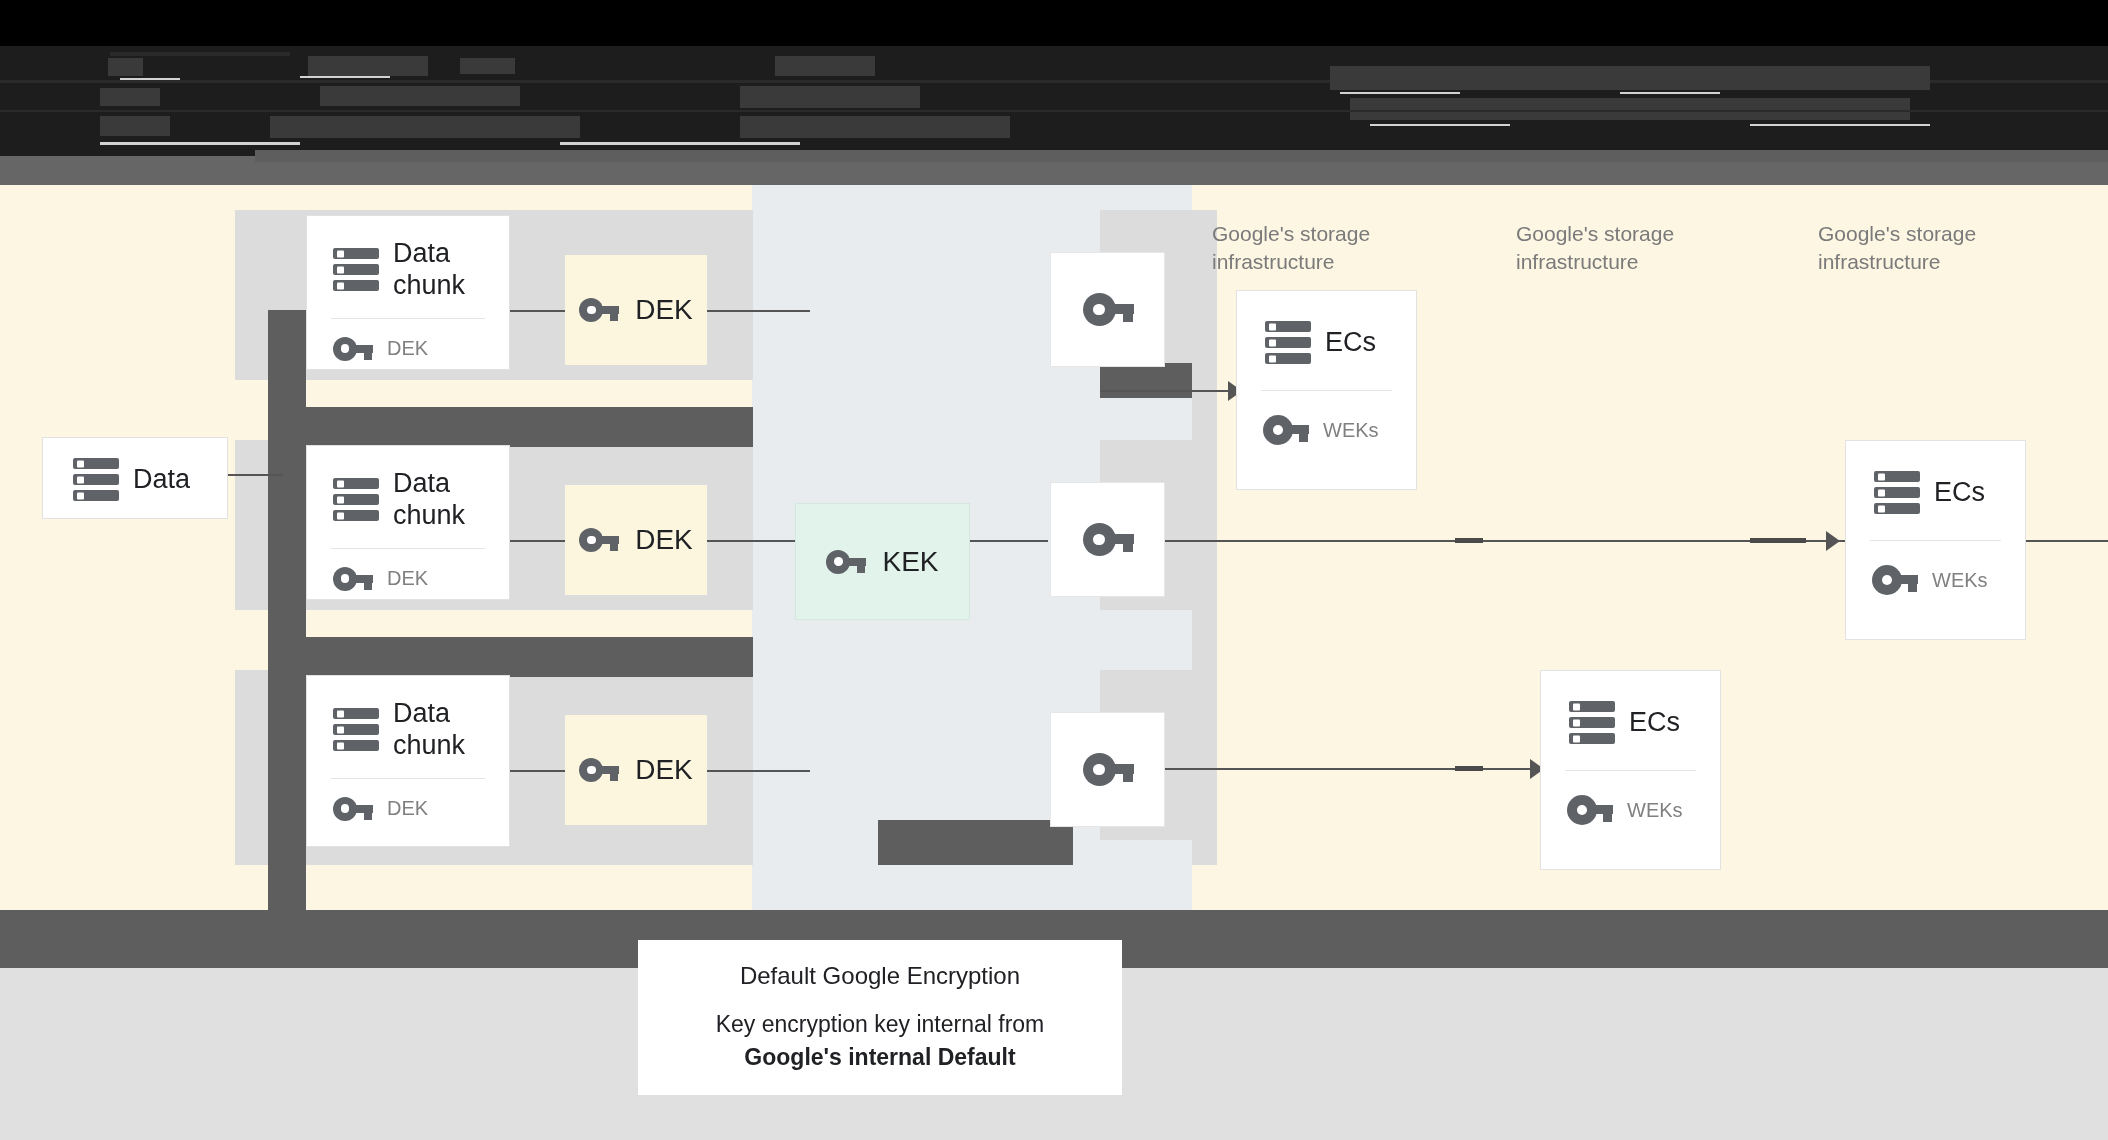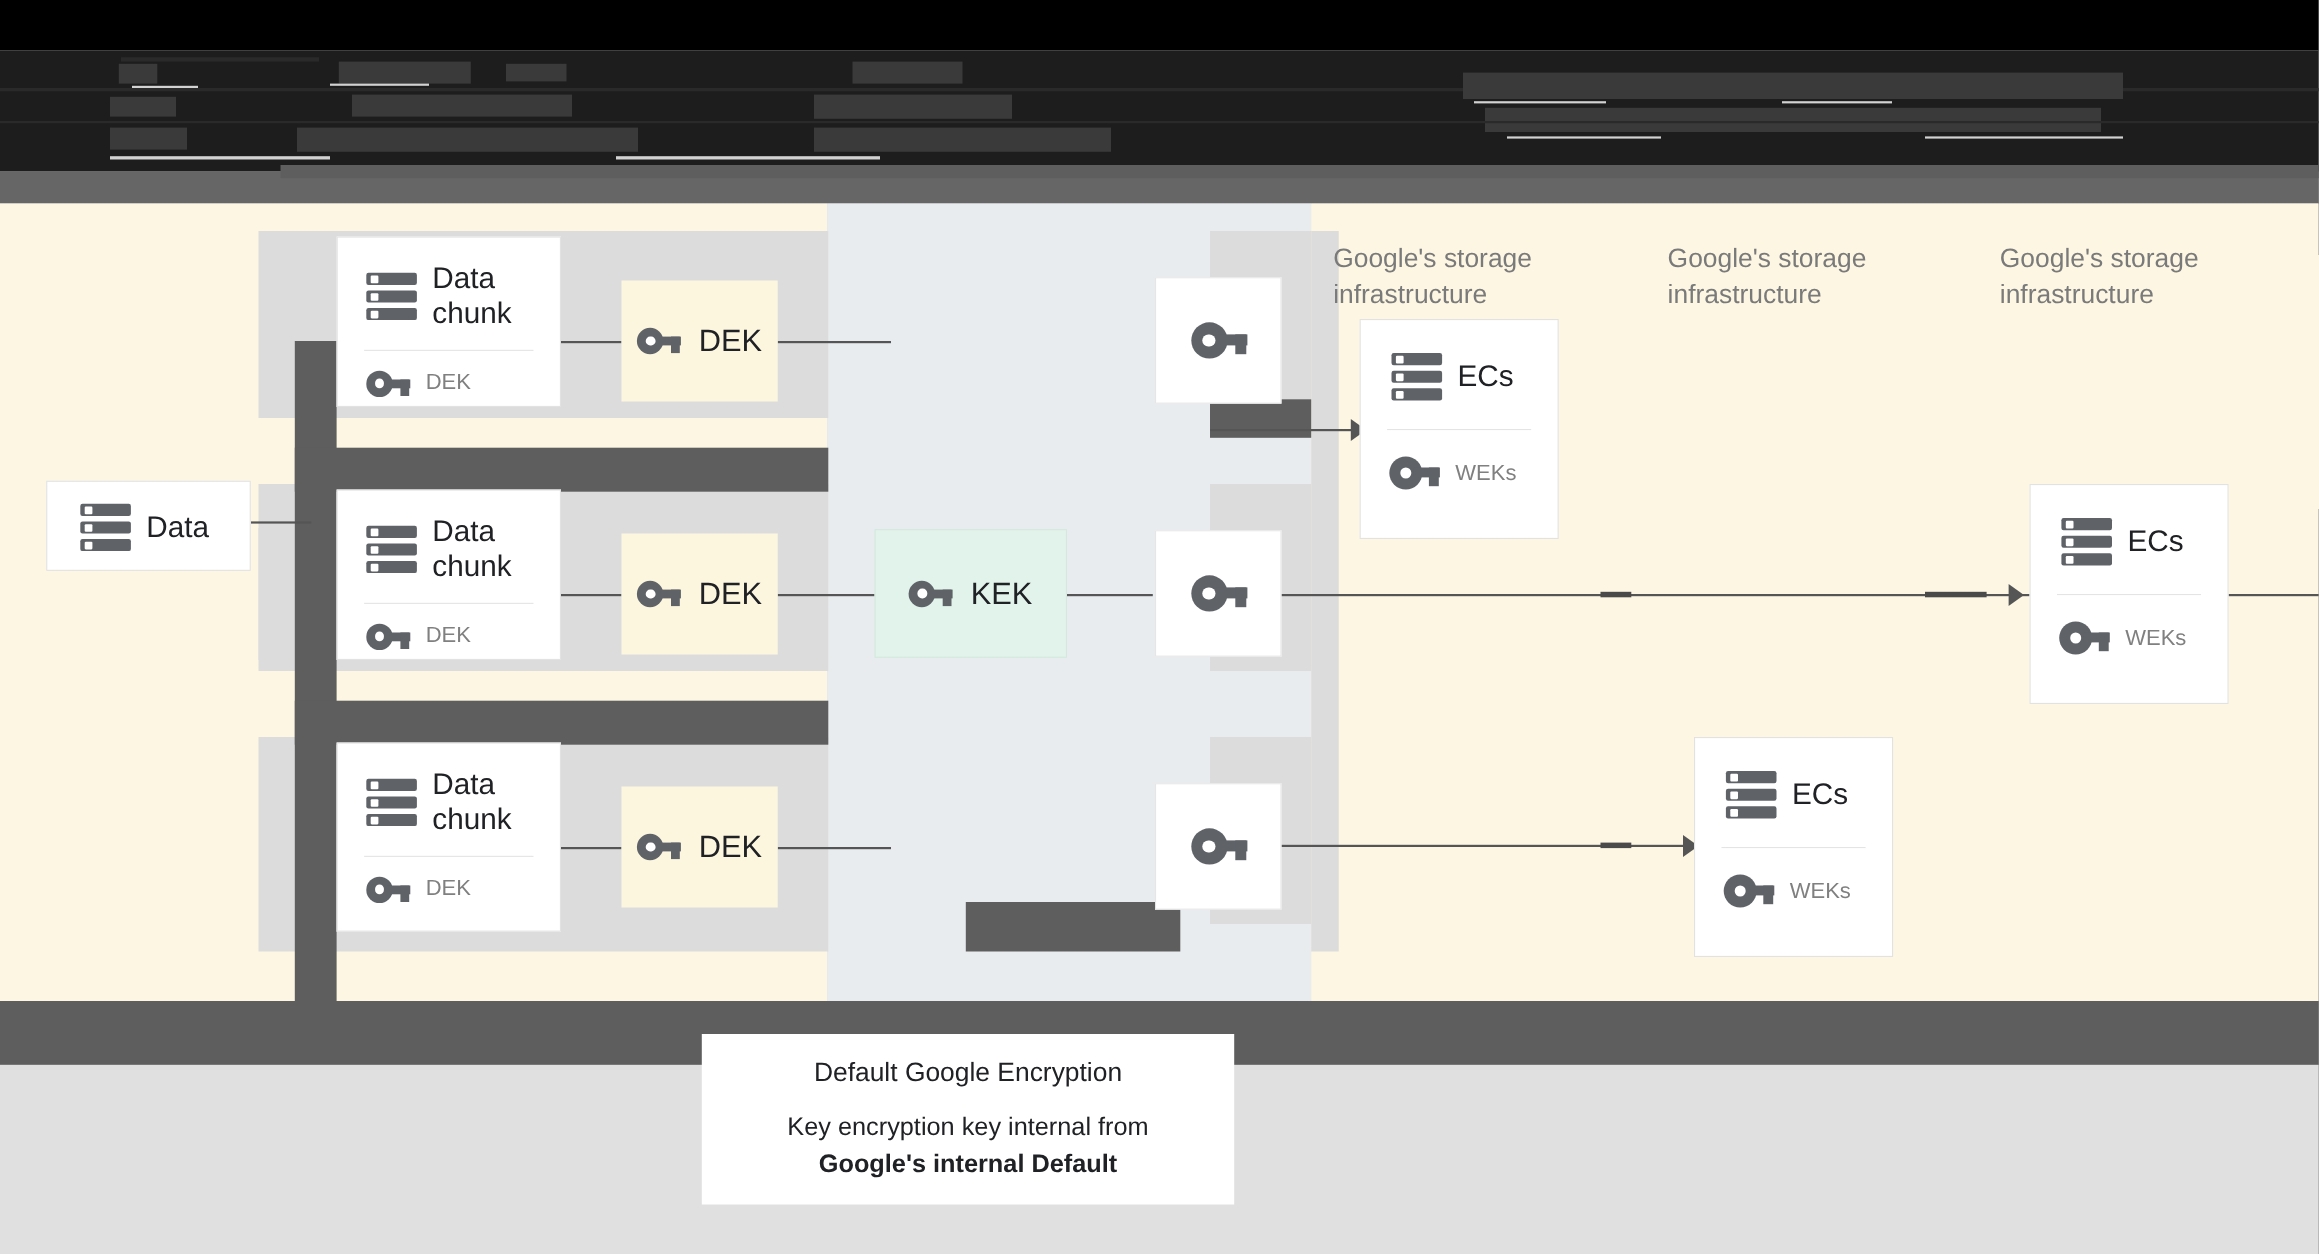--- a/index.html
+++ b/index.html
@@ -36,25 +36,25 @@
   .card-bot{display:flex;align-items:center;gap:14px;padding:18px 0 0 26px;}
   .card-title{font-size:27px;color:#202124;line-height:1.18;}
   .card-sub{font-size:20px;color:#808080;}
 
   
   .keycard{position:absolute;background:#fff;border:1px solid #e6e6e6;display:flex;align-items:center;justify-content:center;box-sizing:border-box;}
 
   
   .pill{position:absolute;display:flex;align-items:center;justify-content:center;gap:16px;box-sizing:border-box;}
   .pill-dek{background:#fdf6df;}
-  .pill-kek{background:#e1f3ea;border:1px solid #d4e8dd;}
+  .pill-kek{background:#e1f3ea;border:1px solid #d4e8dd;margin-top:22px;}
   .pill-label{font-size:28px;color:#202124;}
 
   
-  .sect-label{position:absolute;font-size:24px;line-height:1.35;color:#7a7a7a;}
+  .sect-label{position:absolute;font-size:21px;line-height:1.35;color:#7a7a7a;}
 
   
   .srv{display:inline-block;position:relative;}
   .srv i{display:block;background:#5f6368;border-radius:2px;position:relative;}
   .srv i::before{content:"";position:absolute;left:4px;top:50%;transform:translateY(-50%);width:7px;height:7px;background:#fff;border-radius:1px;}
 
   
   .key{display:inline-block;position:relative;}
   .key .kring{position:absolute;left:0;top:0;border-radius:50%;background:#5f6368;}
   .key .kring::after{content:"";position:absolute;border-radius:50%;background:#fff;}

